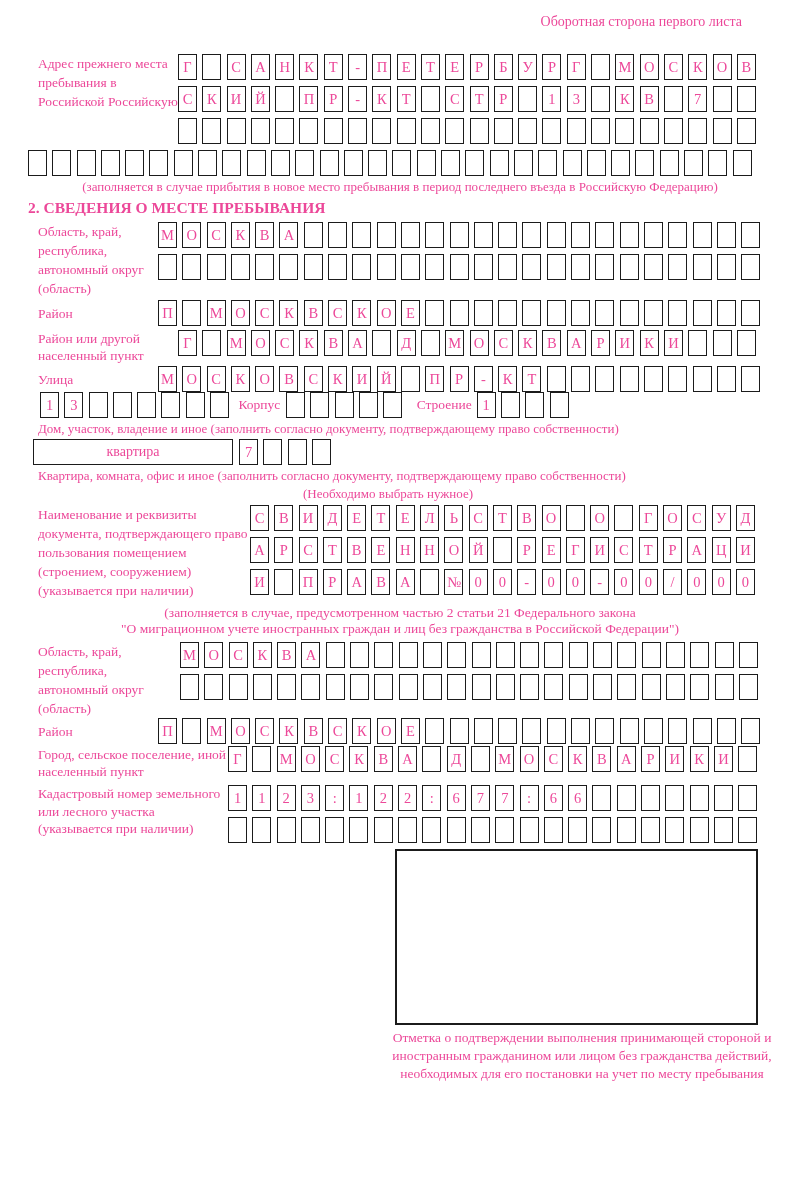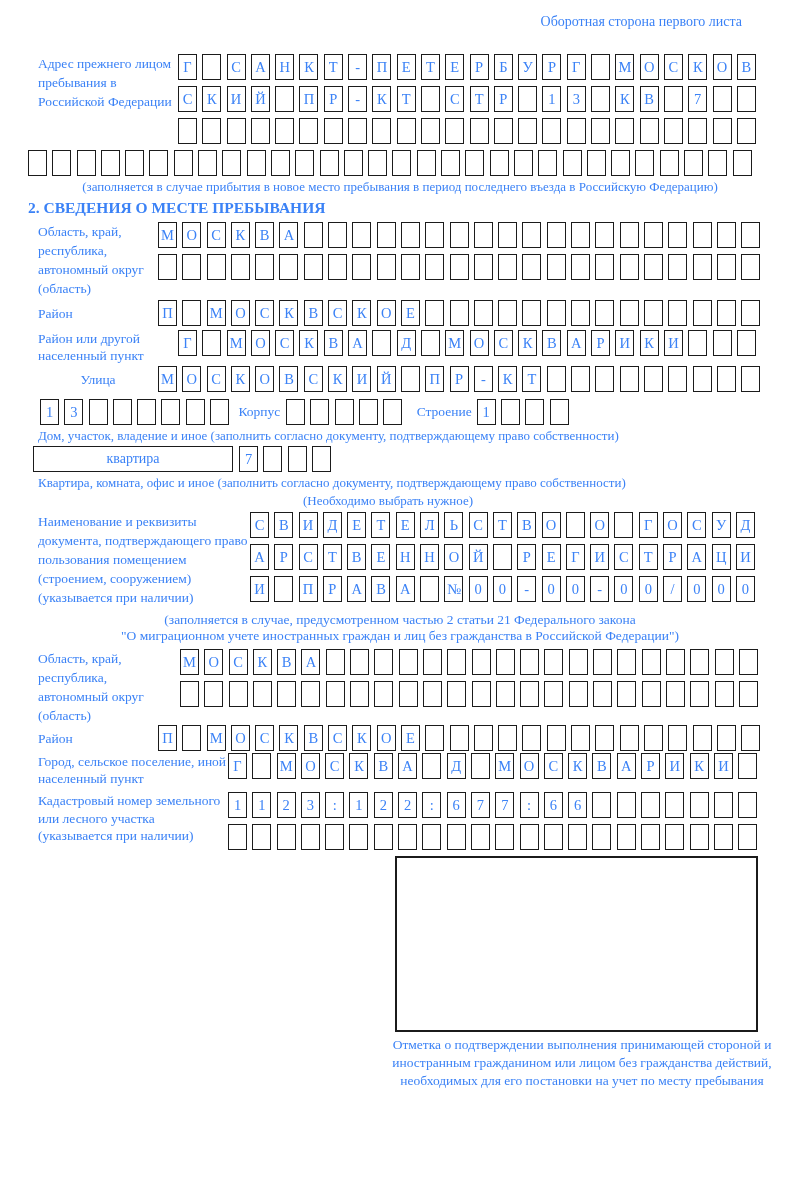--- a/index.html
+++ b/index.html
@@ -1,35 +1,35 @@
 <!DOCTYPE html>
 <html><head>
 <meta charset="utf-8">
 <style>
   html,body{margin:0;padding:0;background:#fff;}
   .page{
     width:800px;height:1180px;box-sizing:border-box;
-    padding:14px 28px 0 28px;overflow:hidden;background:#fff;color:#3b82f6;
+    padding:14px 28px 0 28px;overflow:hidden;background:#fff;color:#ec4899;
     font-family:"Liberation Serif","DejaVu Serif",serif;
   }
   .corner{font-size:14px;text-align:right;padding-right:30px;margin-bottom:24px;}
   .flex{display:flex;align-items:flex-start;}
   .vc{align-items:center;}
   .lbl{font-size:13.5px;line-height:19px;margin-left:10px;flex-shrink:0;}
   .w120{width:120px;} .w140{width:140px;} .w142{width:142px;} .w190{width:190px;} .w212{width:212px;}
   .lh17{line-height:17px;} .lh175{line-height:17.5px;}
   .cellrow{display:flex;flex-wrap:nowrap;}
   .cell{
     box-sizing:border-box;width:19px;height:26px;border:1.8px solid #1b1b1b;
     margin-right:5.3px;display:flex;align-items:center;justify-content:center;
     font-size:14.5px;flex-shrink:0;background:#fff;
   }
   .rows .cellrow{margin-bottom:6px;}
   .mb2{margin-bottom:2px;} .mb3{margin-bottom:3px;} .mb4{margin-bottom:4px;}
-  .mb5{margin-bottom:5px;} .mb7{margin-bottom:7px;text-align:center;}
+  .mb5{margin-bottom:5px;} .mb7{}
   .bigbox{
     box-sizing:border-box;border:1.8px solid #1b1b1b;height:26px;
     display:flex;align-items:center;justify-content:center;font-size:14px;flex-shrink:0;
   }
   .note{font-size:13px;line-height:16px;}
   .center{text-align:center;}
   .leftnote{margin-left:10px;}
   .sec-title{text-align:left;font-weight:bold;font-size:15.5px;line-height:20px;}
   .inline-lbl{font-size:13.5px;line-height:26px;flex-shrink:0;}
   .chk{
@@ -44,21 +44,21 @@
   .stampcaption{width:452px;margin-left:328px;text-align:center;font-size:13.5px;line-height:18px;margin-top:4px;}
 </style>
 </head>
 <body>
 
 <div class="page">
 
   <div class="corner">Оборотная сторона первого листа</div>
 
   <div class="flex">
-    <div class="lbl w140">Адрес прежнего лицом пребывания в Российской Федерации</div>
+    <div class="lbl w140">Адрес прежнего места пребывания в Российской Российскую</div>
     <div class="rows">
       <div class="cellrow">
           <span class="cell">Г</span>
           <span class="cell"></span>
           <span class="cell">С</span>
           <span class="cell">А</span>
           <span class="cell">Н</span>
           <span class="cell">К</span>
           <span class="cell">Т</span>
           <span class="cell">-</span>

